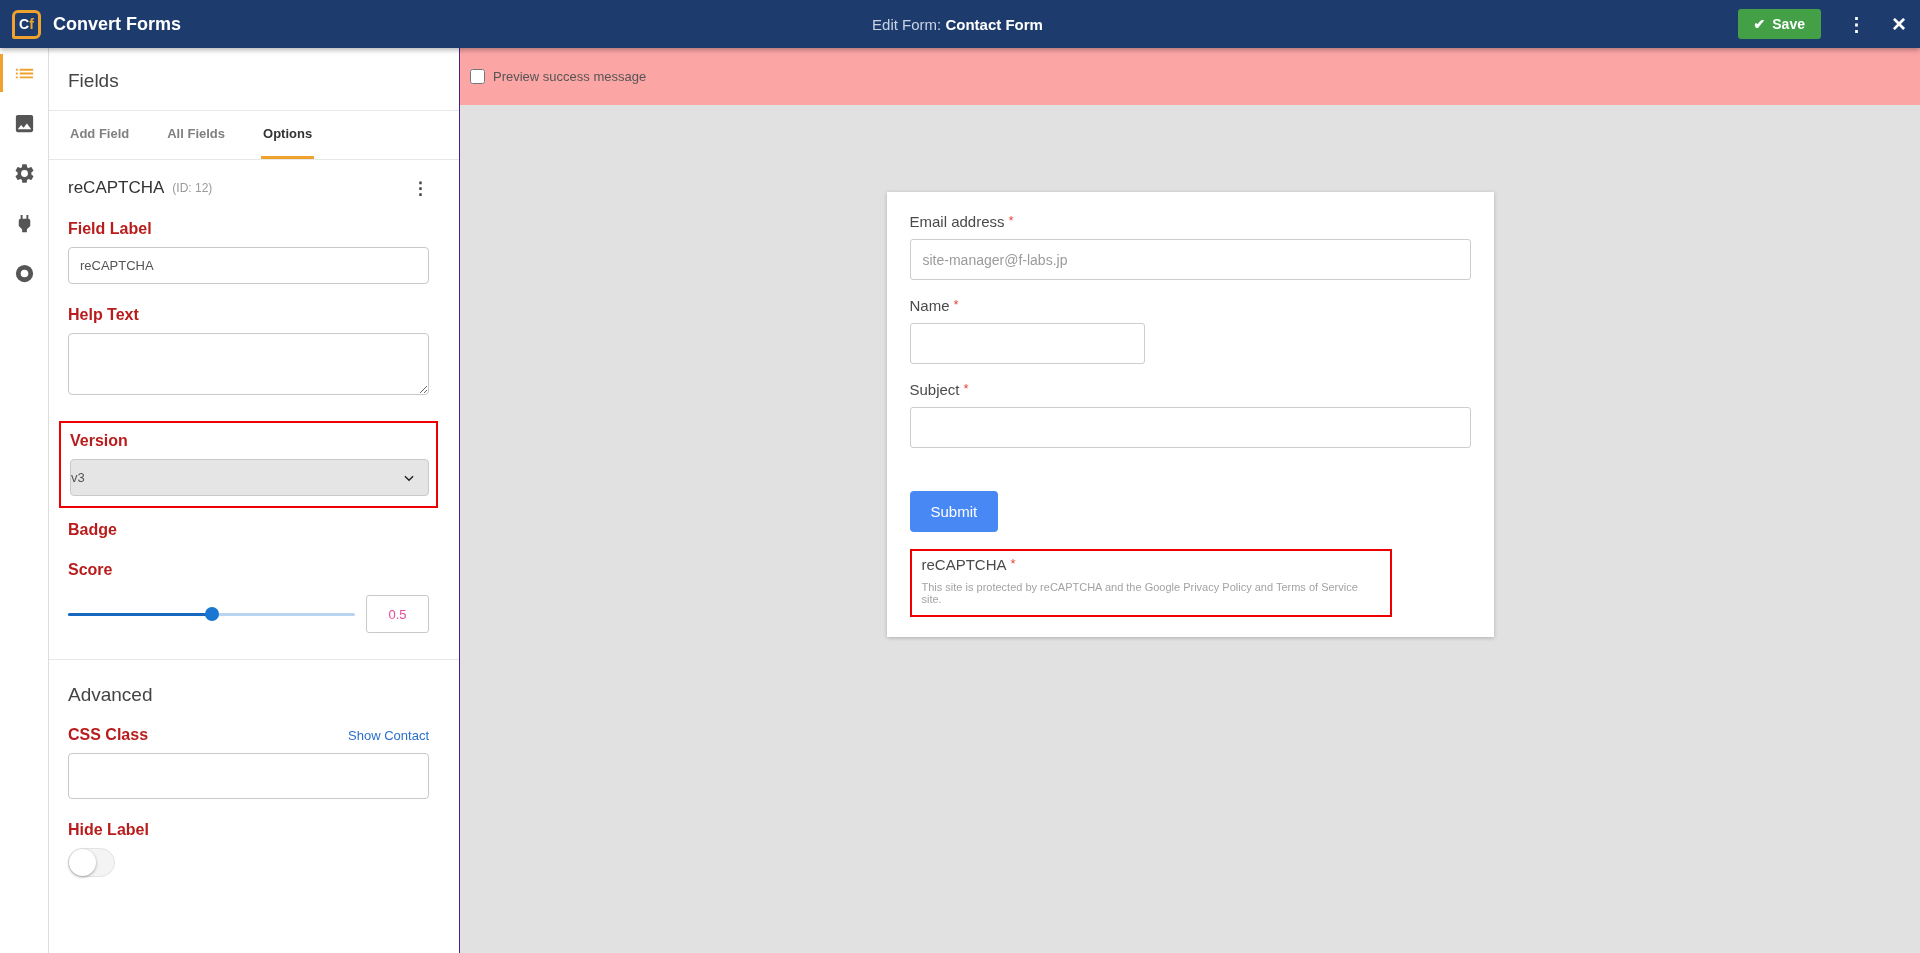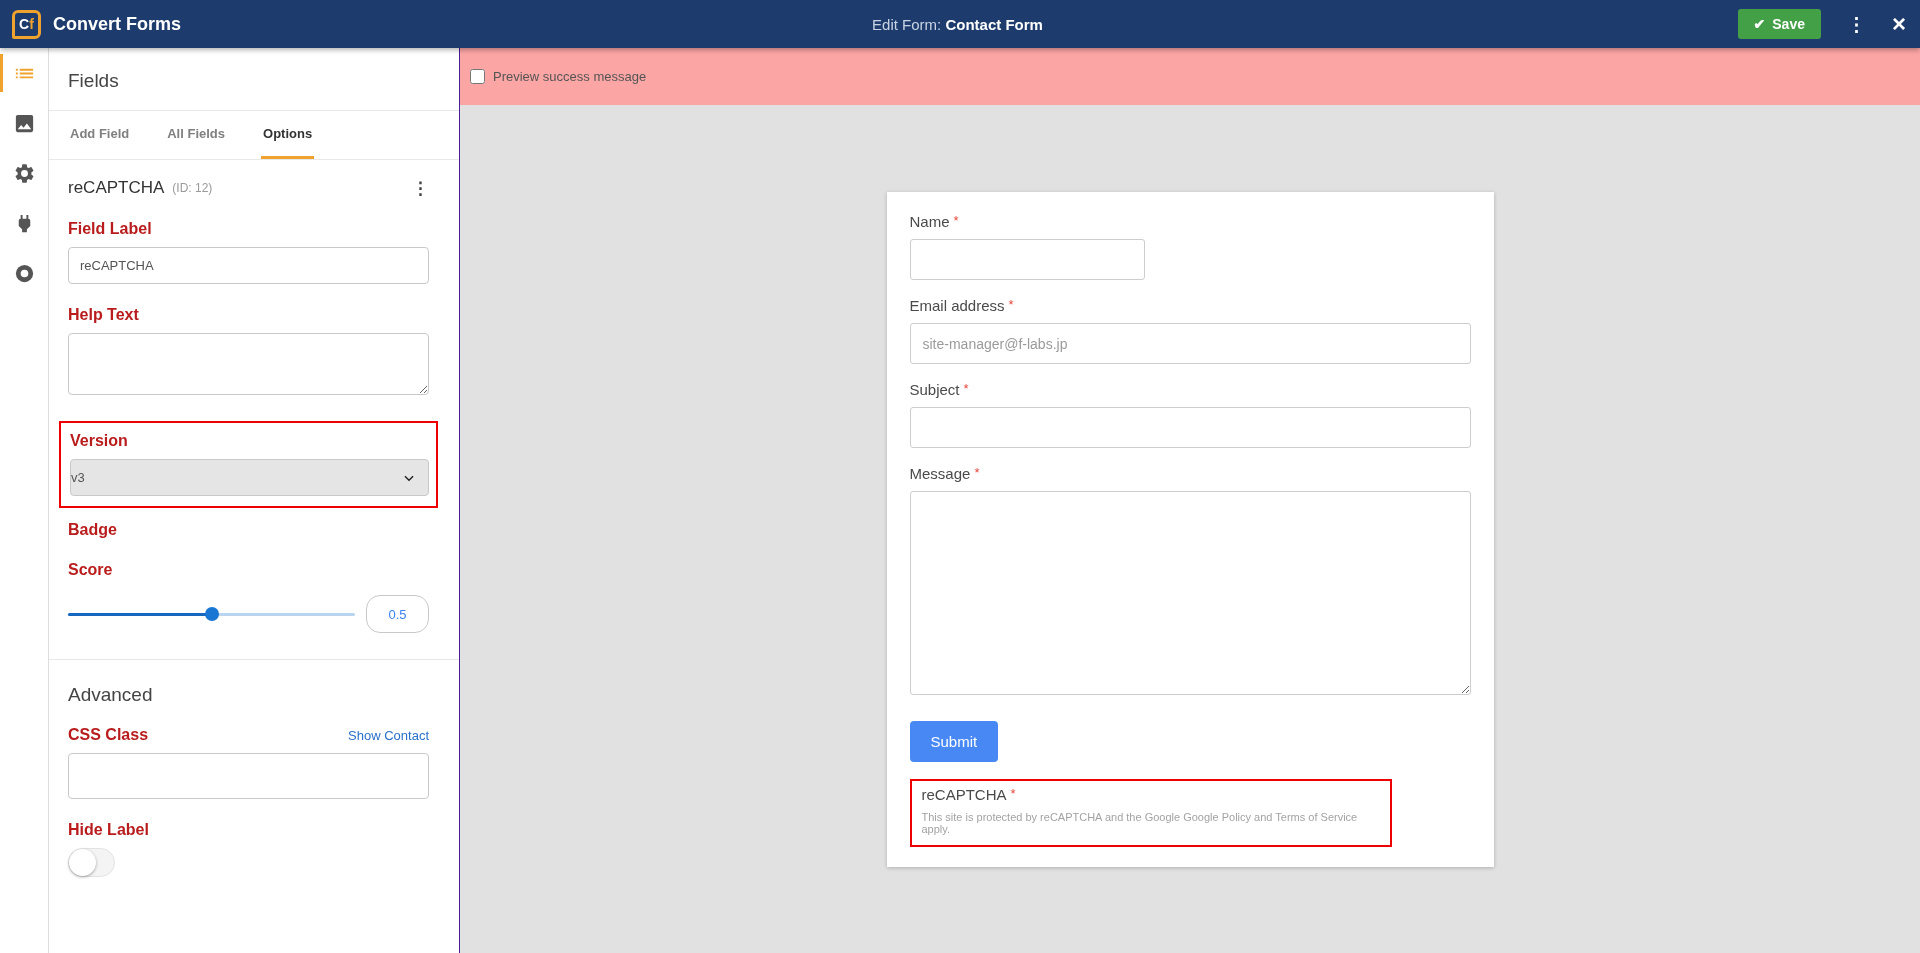--- a/index.html
+++ b/index.html
@@ -55,22 +55,22 @@
   .hl-red { border:2px solid #ee0000; padding:9px 7px 10px 9px; margin:0 -9px 13px -9px; }
   .sel { position:relative; width:100%; height:37px; border:1px solid #c9c9c9; border-radius:4px;
     display:flex; align-items:center; padding:0 0; font-size:13px; color:#555; cursor:pointer; background:#e5e5e5; }
   .sel svg { position:absolute; right:12px; width:14px; height:14px; stroke:#222; stroke-width:2.4; fill:none; }
   .score-row { display:flex; align-items:center; margin-top:16px; }
   .slider { position:relative; flex:0 0 287px; height:14px; cursor:pointer; }
   .slider .track { position:absolute; left:0; right:0; top:6px; height:3px; background:#b9d4ef; border-radius:2px; }
   .slider .fill { position:absolute; left:0; top:6px; height:3px; background:#1667c0; border-radius:2px; }
   .slider .thumb { position:absolute; top:0; width:14px; height:14px; border-radius:50%;
     background:#1976d2; transform:translateX(-7px); }
-  .score-val { margin-left:auto; width:63px; height:38px; border:1px solid #c9c9c9; border-radius:14px;
-    display:flex; align-items:center; justify-content:center; font-size:13px; color:#3b82f6; }
+  .score-val { margin-left:auto; width:63px; height:38px; border:1px solid #c9c9c9; border-radius:3px;
+    display:flex; align-items:center; justify-content:center; font-size:13px; color:#ec4899; }
   .adv-hr { height:1px; background:#e8e8e8; margin:26px -30px 0 -19px; }
   .adv-title { font-size:19px; color:#444; margin:24px 0 20px; }
   .css-row { display:flex; align-items:baseline; margin-bottom:9px; }
   .link { margin-left:auto; font-size:13px; color:#2a6fc9; cursor:pointer; }
   .tall-input { height:46px; }
   .toggle { position:relative; width:47px; height:29px; border-radius:15px; background:#f4f4f4;
     border:1px solid #e3e3e3; cursor:pointer; }
   .toggle .knob { position:absolute; left:0px; top:0px; width:27px; height:27px; border-radius:50%;
     background:#fff; box-shadow:0 1px 3px rgba(0,0,0,.35); }
 
@@ -224,49 +224,43 @@
 <div class="canvas">
   <div class="preview-strip">
     <input type="checkbox" id="psm" style="">
     <label for="psm">Preview success message</label>
   </div>
 
   <div class="form-card">
 
     <div class="f-group">
       <div class="f-label">
+        <span>Email address</span><span class="req">*</span>
+      </div>
+      <input class="f-input" type="text" placeholder="site-manager@f-labs.jp" style="">
+    </div>
+
+    <div class="f-group">
+      <div class="f-label">
         <span>Name</span><span class="req">*</span>
       </div>
       <input class="f-input short" type="text" style="">
     </div>
 
     <div class="f-group">
       <div class="f-label">
-        <span>Email address</span><span class="req">*</span>
-      </div>
-      <input class="f-input" type="text" placeholder="site-manager@f-labs.jp" style="">
-    </div>
-
-    <div class="f-group">
-      <div class="f-label">
         <span>Subject</span><span class="req">*</span>
       </div>
       <input class="f-input" type="text" style="">
     </div>
 
-    <div class="f-group" style="margin-bottom:0">
-      <div class="f-label">
-        <span>Message</span><span class="req">*</span>
-      </div>
-      <textarea class="f-textarea" style=""></textarea>
-    </div>
 
     <button class="submit-btn">Submit</button>
 
     <div class="recaptcha-box">
       <div class="f-label">
         <span>reCAPTCHA</span><span class="req">*</span>
       </div>
-      <div class="rc-notice">This site is protected by reCAPTCHA and the Google Google Policy and Terms of Service apply.</div>
+      <div class="rc-notice">This site is protected by reCAPTCHA and the Google Privacy Policy and Terms of Service site.</div>
     </div>
 
   </div>
 </div>
 
 </body></html>

